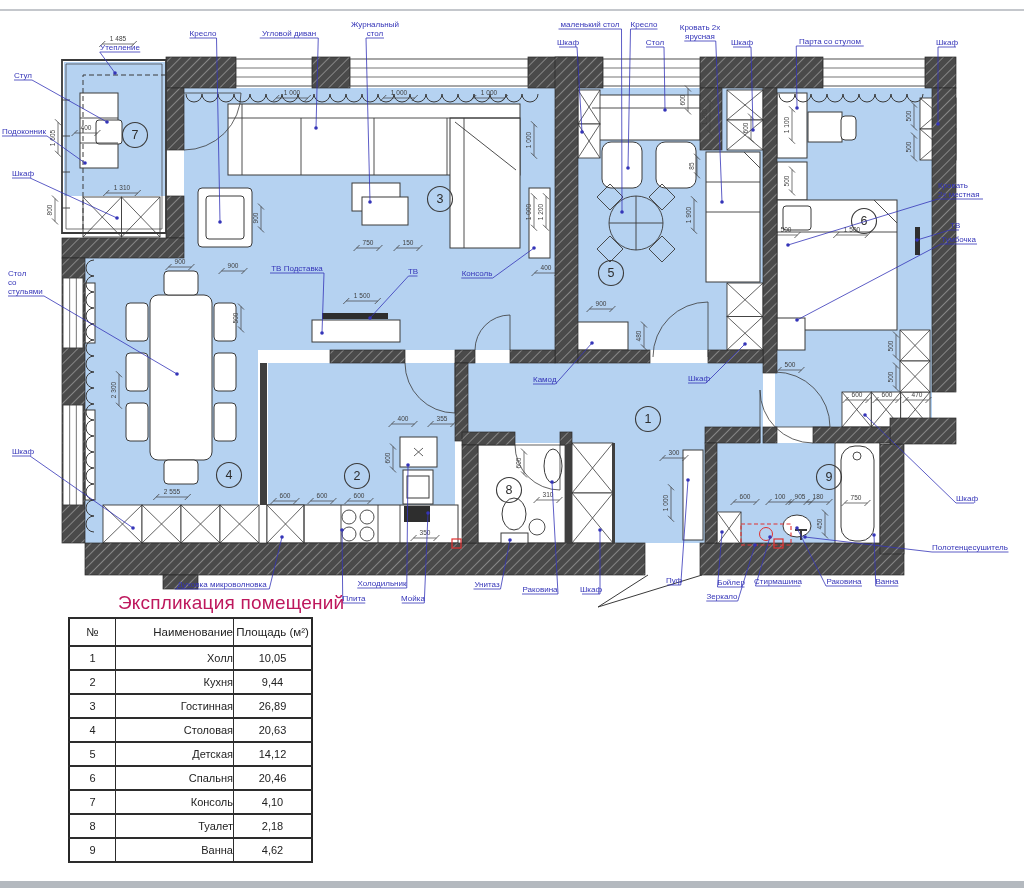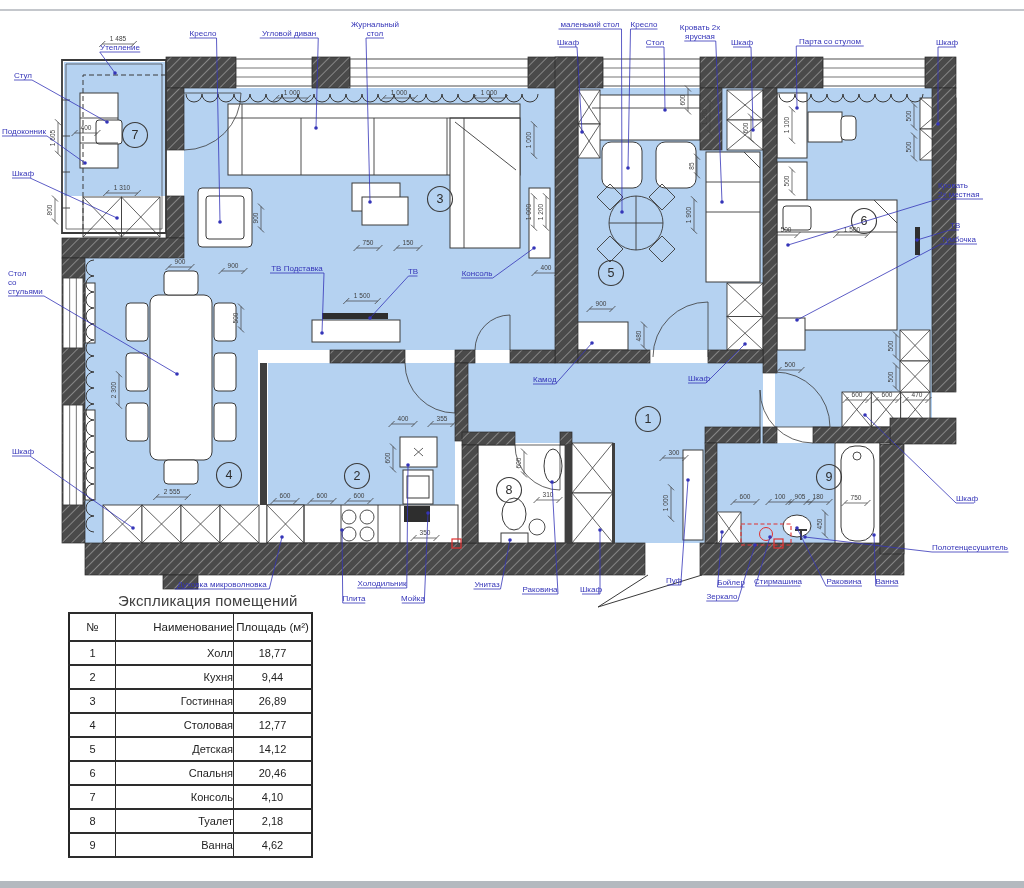--- a/index.html
+++ b/index.html
@@ -1,19 +1,19 @@
 <!DOCTYPE html>
 <html><head>
 <meta charset="utf-8">
 <style>
   html,body{margin:0;padding:0;background:#fff;font-family:"Liberation Sans",sans-serif;}
   .stage{position:relative;width:1024px;height:888px;background:#fff;overflow:hidden;}
   #plan-svg{position:absolute;left:0;top:0;}
   .legend{position:absolute;left:68px;top:592px;}
-  .legend-title{font-size:15px;color:#404040;margin:0 0 3px 50px;letter-spacing:.2px;}
+  .legend-title{font-size:19px;color:#be185d;margin:0 0 3px 50px;letter-spacing:.2px;}
   table.expl{border-collapse:collapse;background:#fff;border:2px solid #272727;}
   table.expl th,table.expl td{border:1px solid #2d2d2d;border-top-width:2px;border-bottom-width:2px;
      font-size:11px;color:#222;font-weight:normal;height:22px;padding:0;}
   table.expl th{height:26px;font-size:11.5px;}
   .c1{width:45px;text-align:center;}
   .c2{width:109px;text-align:right;padding-left:8px !important;}
   .c3{width:77px;text-align:center;}
   .total-label{padding-left:38px !important;}
 </style>
 </head>
@@ -792,36 +792,36 @@
           <tr id="legend-head-row">
             <th class="c1">№</th>
             <th class="c2">Наименование</th>
             <th class="c3">Площадь (м²)</th>
           </tr>
         </thead>
       <tbody id="legend-body">
           <tr>
             <td class="c1">1</td>
             <td class="c2">Холл</td>
-            <td class="c3">18,77</td>
+            <td class="c3">10,05</td>
           </tr>
           <tr>
             <td class="c1">2</td>
             <td class="c2">Кухня</td>
             <td class="c3">9,44</td>
           </tr>
           <tr>
             <td class="c1">3</td>
             <td class="c2">Гостинная</td>
             <td class="c3">26,89</td>
           </tr>
           <tr>
             <td class="c1">4</td>
             <td class="c2">Столовая</td>
-            <td class="c3">12,77</td>
+            <td class="c3">20,63</td>
           </tr>
           <tr>
             <td class="c1">5</td>
             <td class="c2">Детская</td>
             <td class="c3">14,12</td>
           </tr>
           <tr>
             <td class="c1">6</td>
             <td class="c2">Спальня</td>
             <td class="c3">20,46</td>

